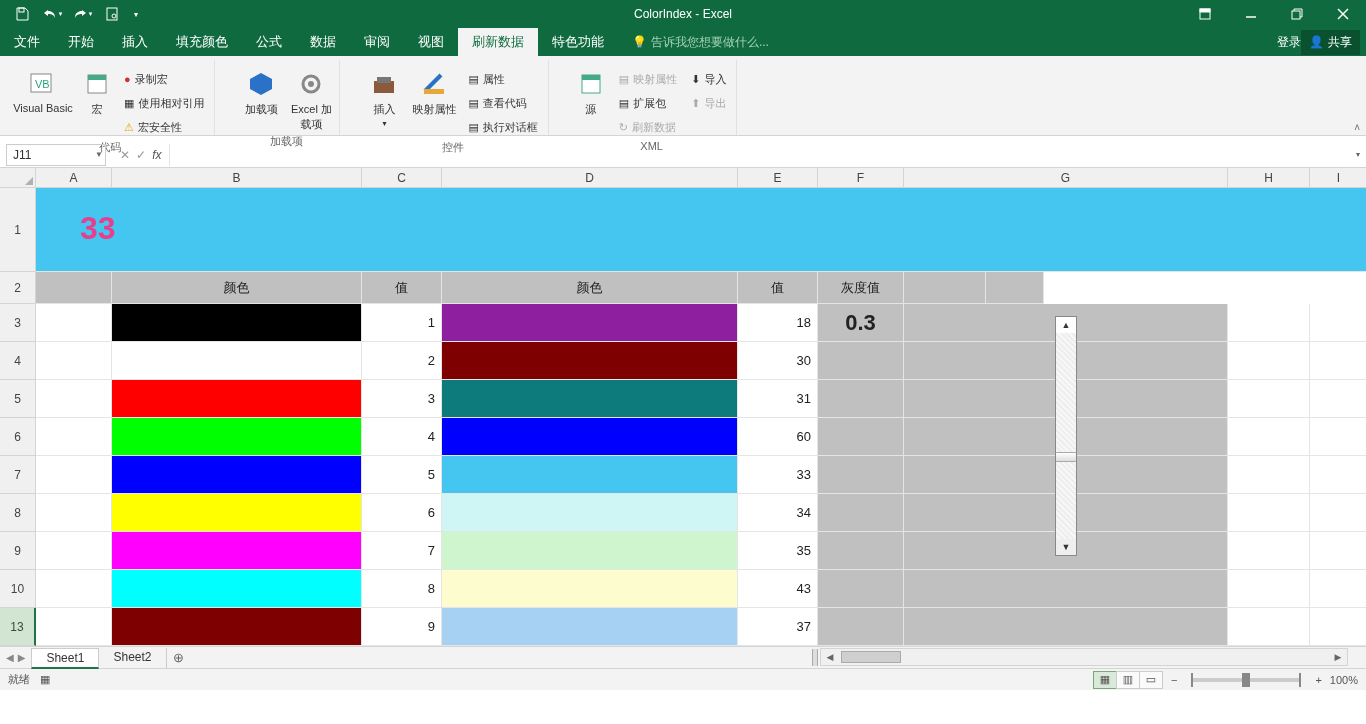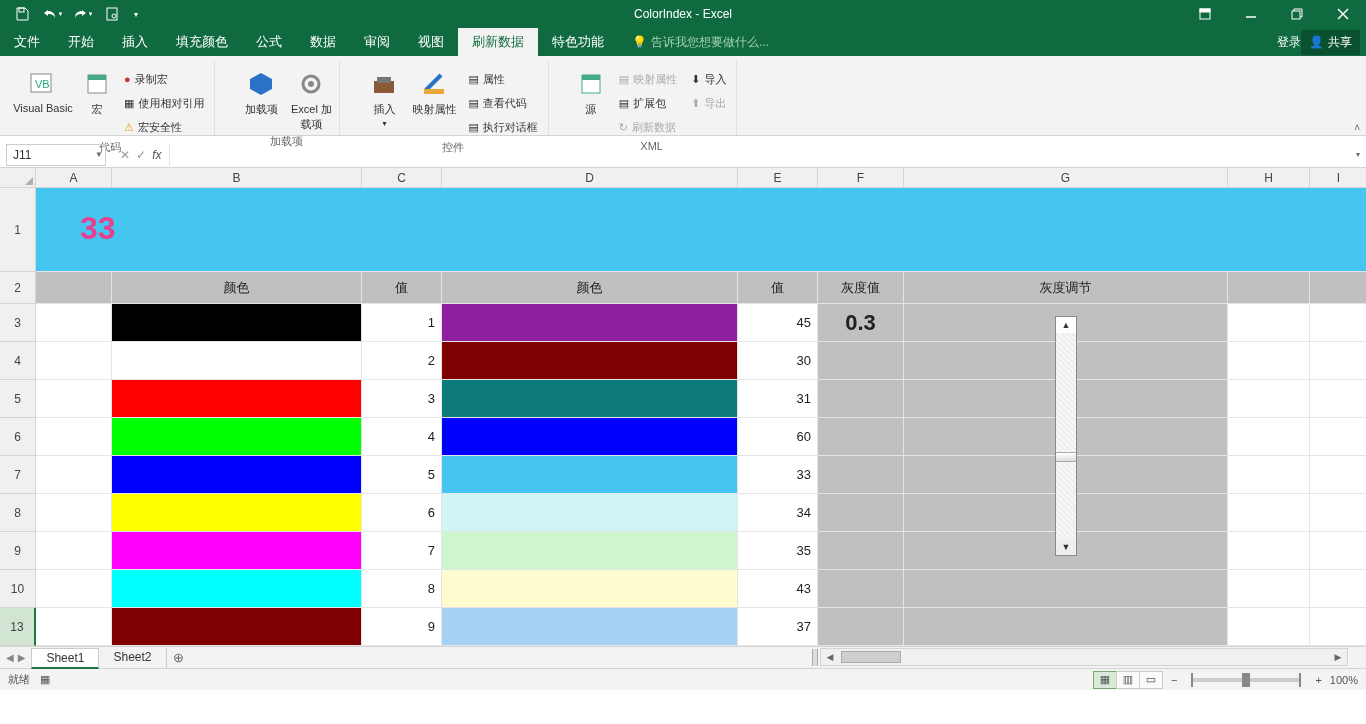--- a/index.html
+++ b/index.html
@@ -344,35 +344,34 @@
           </div>
         </div>
         <div class="row">
           <div class="rowhead" style="height: 32px;">2</div>
           <div class="cell center" style="width: 76px; height: 32px; background: rgb(192, 192, 192);"></div>
           <div class="cell center" style="width: 250px; height: 32px; background: rgb(192, 192, 192);">颜色</div>
           <div class="cell center" style="width: 80px; height: 32px; background: rgb(192, 192, 192);">值</div>
           <div class="cell center" style="width: 296px; height: 32px; background: rgb(192, 192, 192);">颜色</div>
           <div class="cell center" style="width: 80px; height: 32px; background: rgb(192, 192, 192);">值</div>
           <div class="cell center" style="width: 86px; height: 32px; background: rgb(192, 192, 192);">灰度值</div>
-          <div class="cell center" style="width: 324px; height: 32px; background: rgb(192, 192, 192);">灰度调节</div>
           <div class="cell center" style="width: 82px; height: 32px; background: rgb(192, 192, 192);"></div>
           <div class="cell center" style="width: 58px; height: 32px; background: rgb(192, 192, 192);"></div>
         </div>
         <div class="row">
           <div class="rowhead" style="height: 38px;">3</div>
           <div class="cell" style="width: 76px; height: 38px;"></div>
           <div class="cell" style="width: 250px; height: 38px; padding: 0px;">
             <div style="width: 100%; height: 100%; background: rgb(0, 0, 0);"></div>
           </div>
           <div class="cell right" style="width: 80px; height: 38px;">1</div>
           <div class="cell" style="width: 296px; height: 38px; padding: 0px;">
             <div style="width: 100%; height: 100%; background: rgb(142, 31, 158);"></div>
           </div>
-          <div class="cell right" style="width: 80px; height: 38px;">45</div>
+          <div class="cell right" style="width: 80px; height: 38px;">18</div>
           <div class="cell center" style="width: 86px; height: 38px; background: rgb(192, 192, 192); font-size: 22px; font-weight: bold;">0.3</div>
           <div class="cell" style="width: 324px; height: 38px; background: rgb(192, 192, 192); position: relative;"></div>
           <div class="cell" style="width: 82px; height: 38px;"></div>
           <div class="cell" style="width: 58px; height: 38px;"></div>
         </div>
         <div class="row">
           <div class="rowhead" style="height: 38px;">4</div>
           <div class="cell" style="width: 76px; height: 38px;"></div>
           <div class="cell" style="width: 250px; height: 38px;"></div>
           <div class="cell right" style="width: 80px; height: 38px;">2</div>

